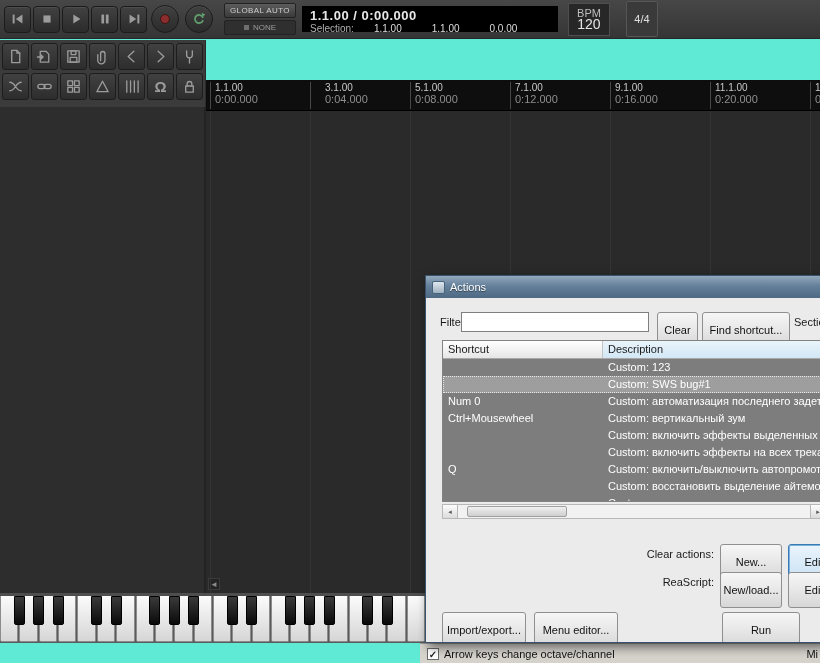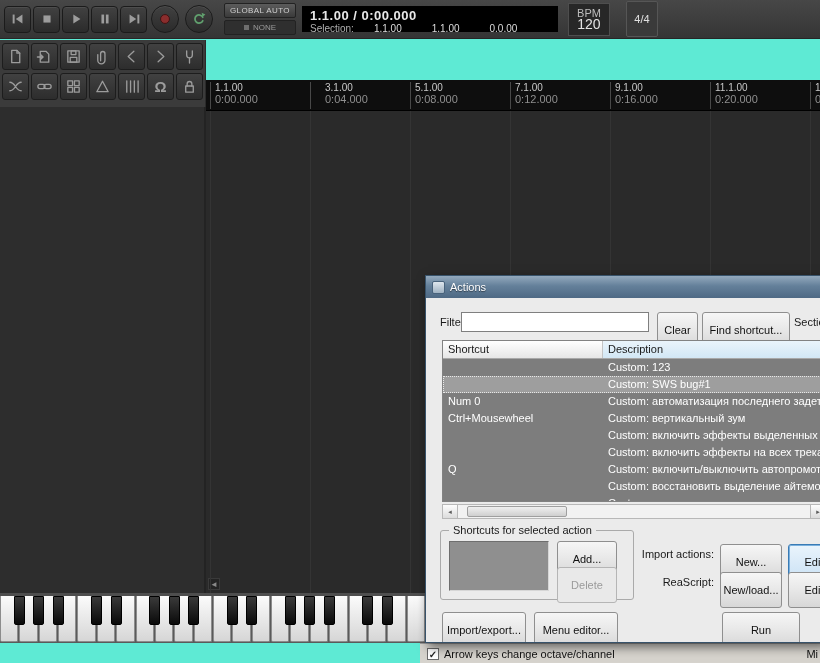--- a/index.html
+++ b/index.html
@@ -438,28 +438,22 @@
           </div>
         </div>
     </div>
 
     <div class="hscroll">
       <div class="sarrow">◂</div>
       <div class="sthumb"></div>
       <div class="sarrow right">▸</div>
     </div>
 
-    <div class="group">
-      <span class="glabel">Shortcuts for selected action</span>
-      <div class="glistbox"></div>
-      <div class="btn addbtn">Add...</div>
-      <div class="btn delbtn disabled">Delete</div>
-    </div>
-
-    <span class="rlabel customlbl">Import actions:</span>
+
+    <span class="rlabel customlbl">Clear actions:</span>
     <div class="btn newbtn">New...</div>
     <div class="btn editbtn focusblue">Edit</div>
 
     <span class="rlabel realbl">ReaScript:</span>
     <div class="btn newloadbtn">New/load...</div>
     <div class="btn editbtn2">Edit</div>
 
     <div class="btn impbtn">Import/export...</div>
     <div class="btn menubtn">Menu editor...</div>
     <div class="btn runbtn">Run</div>

